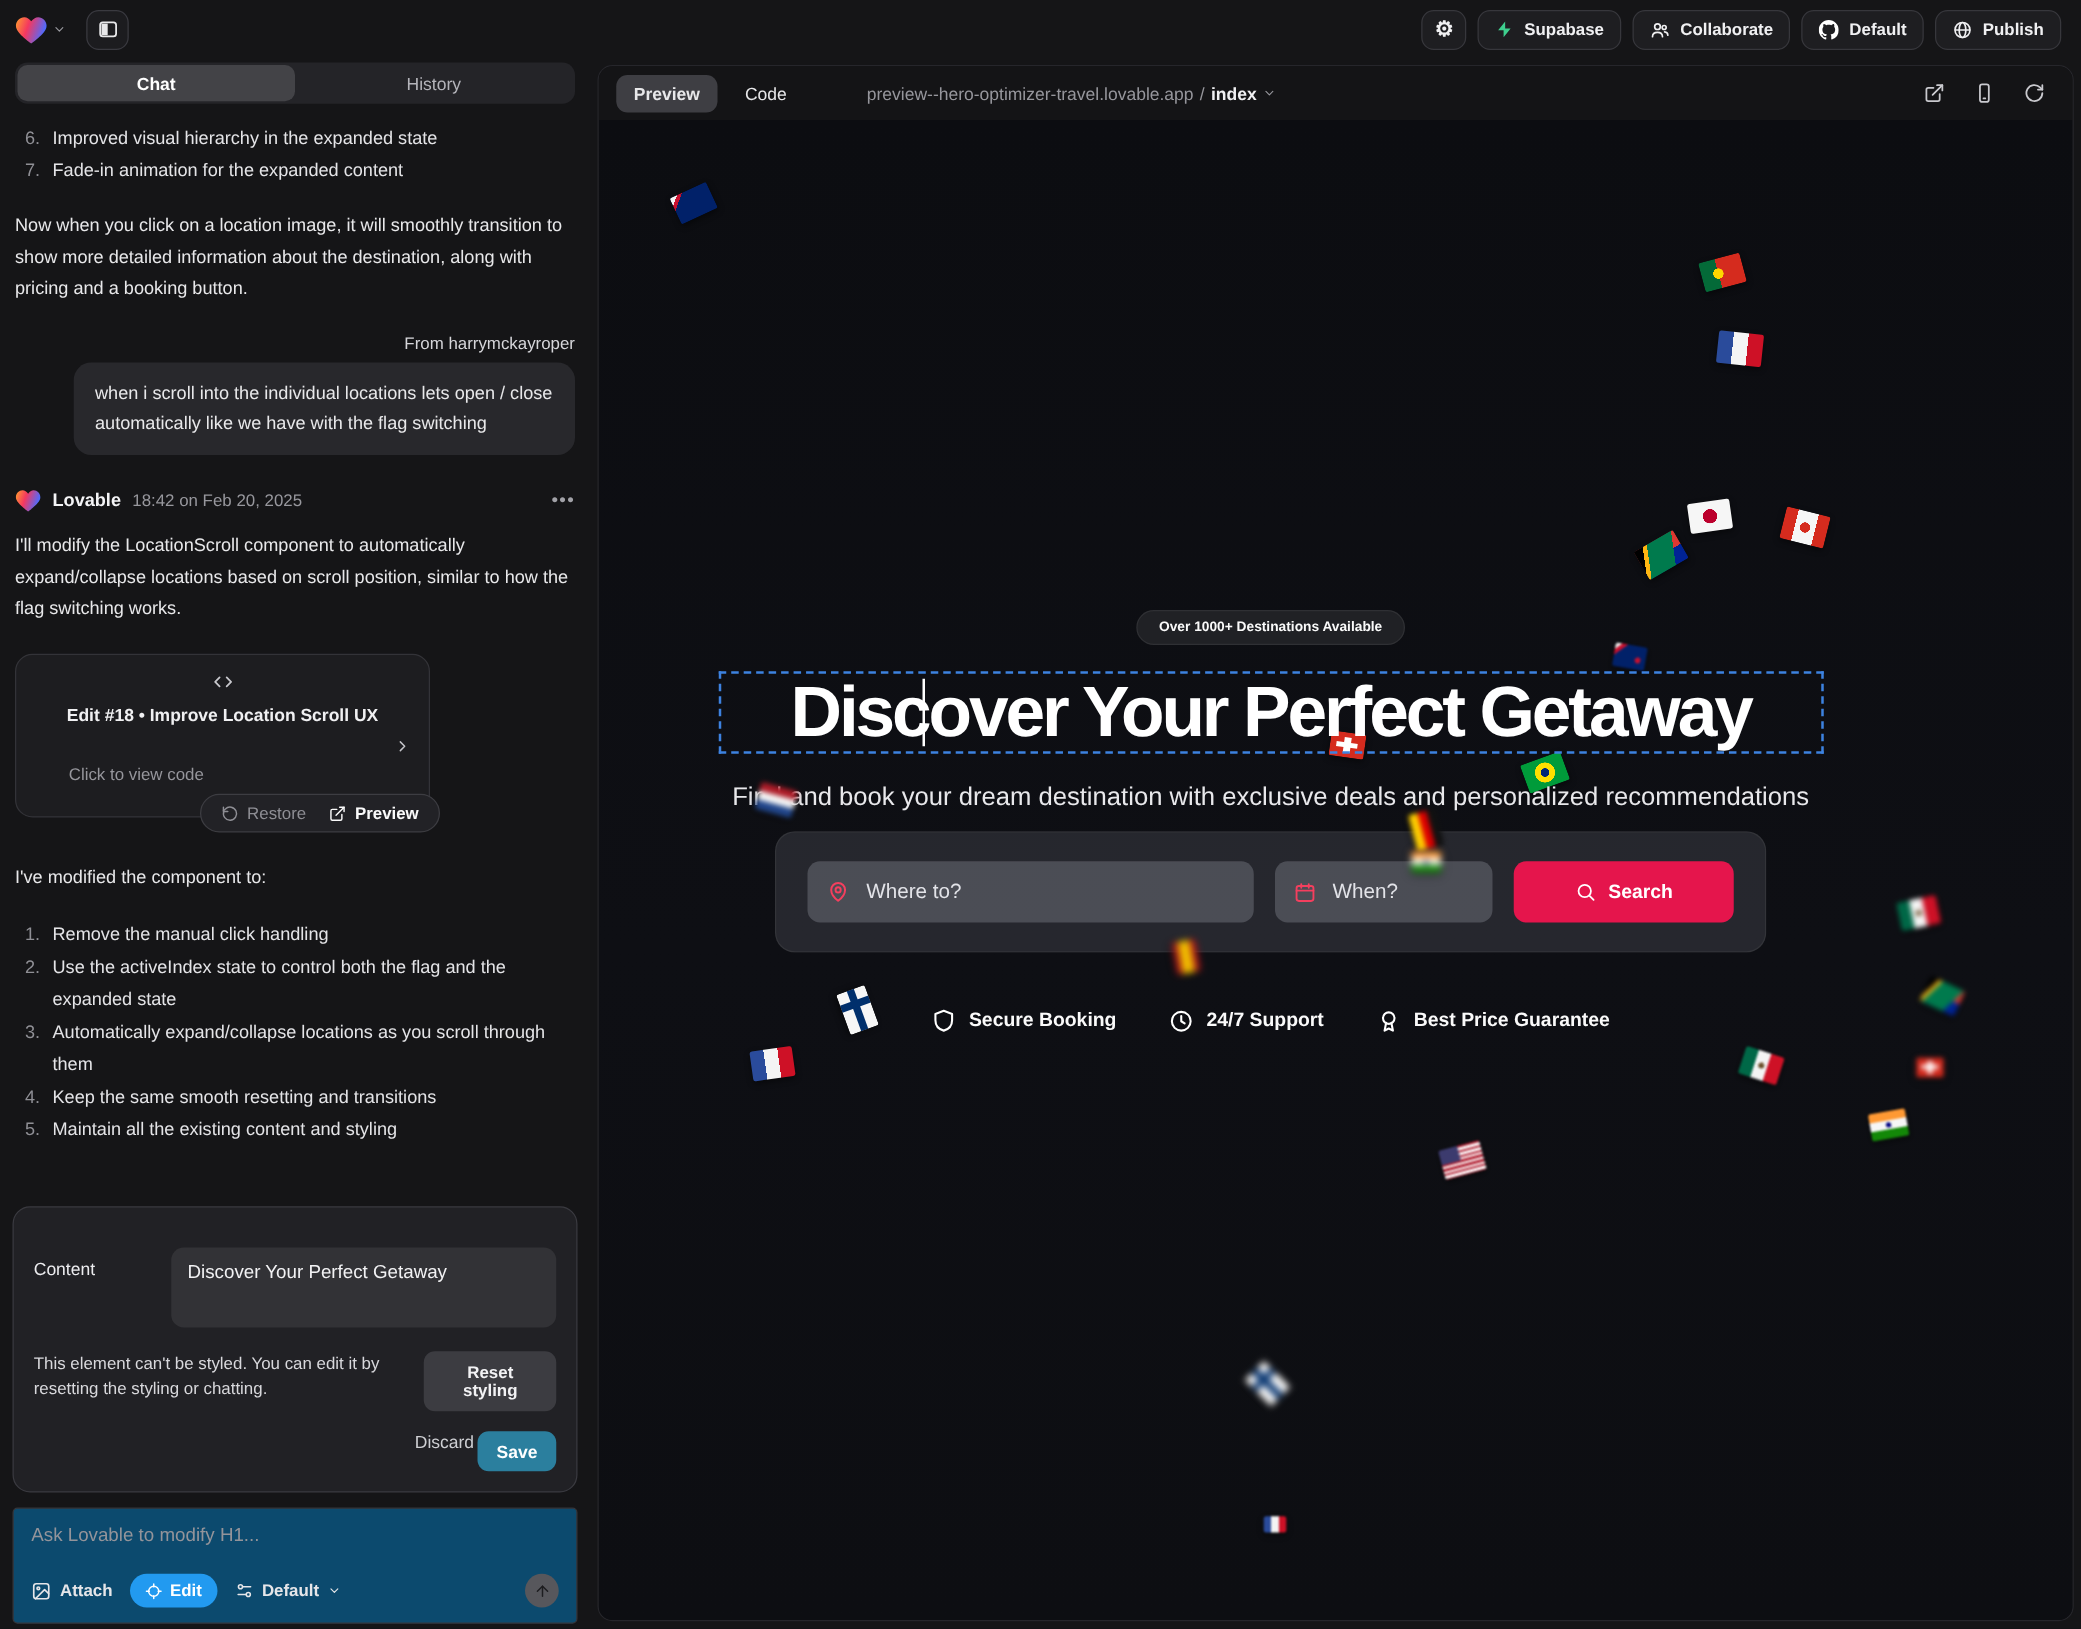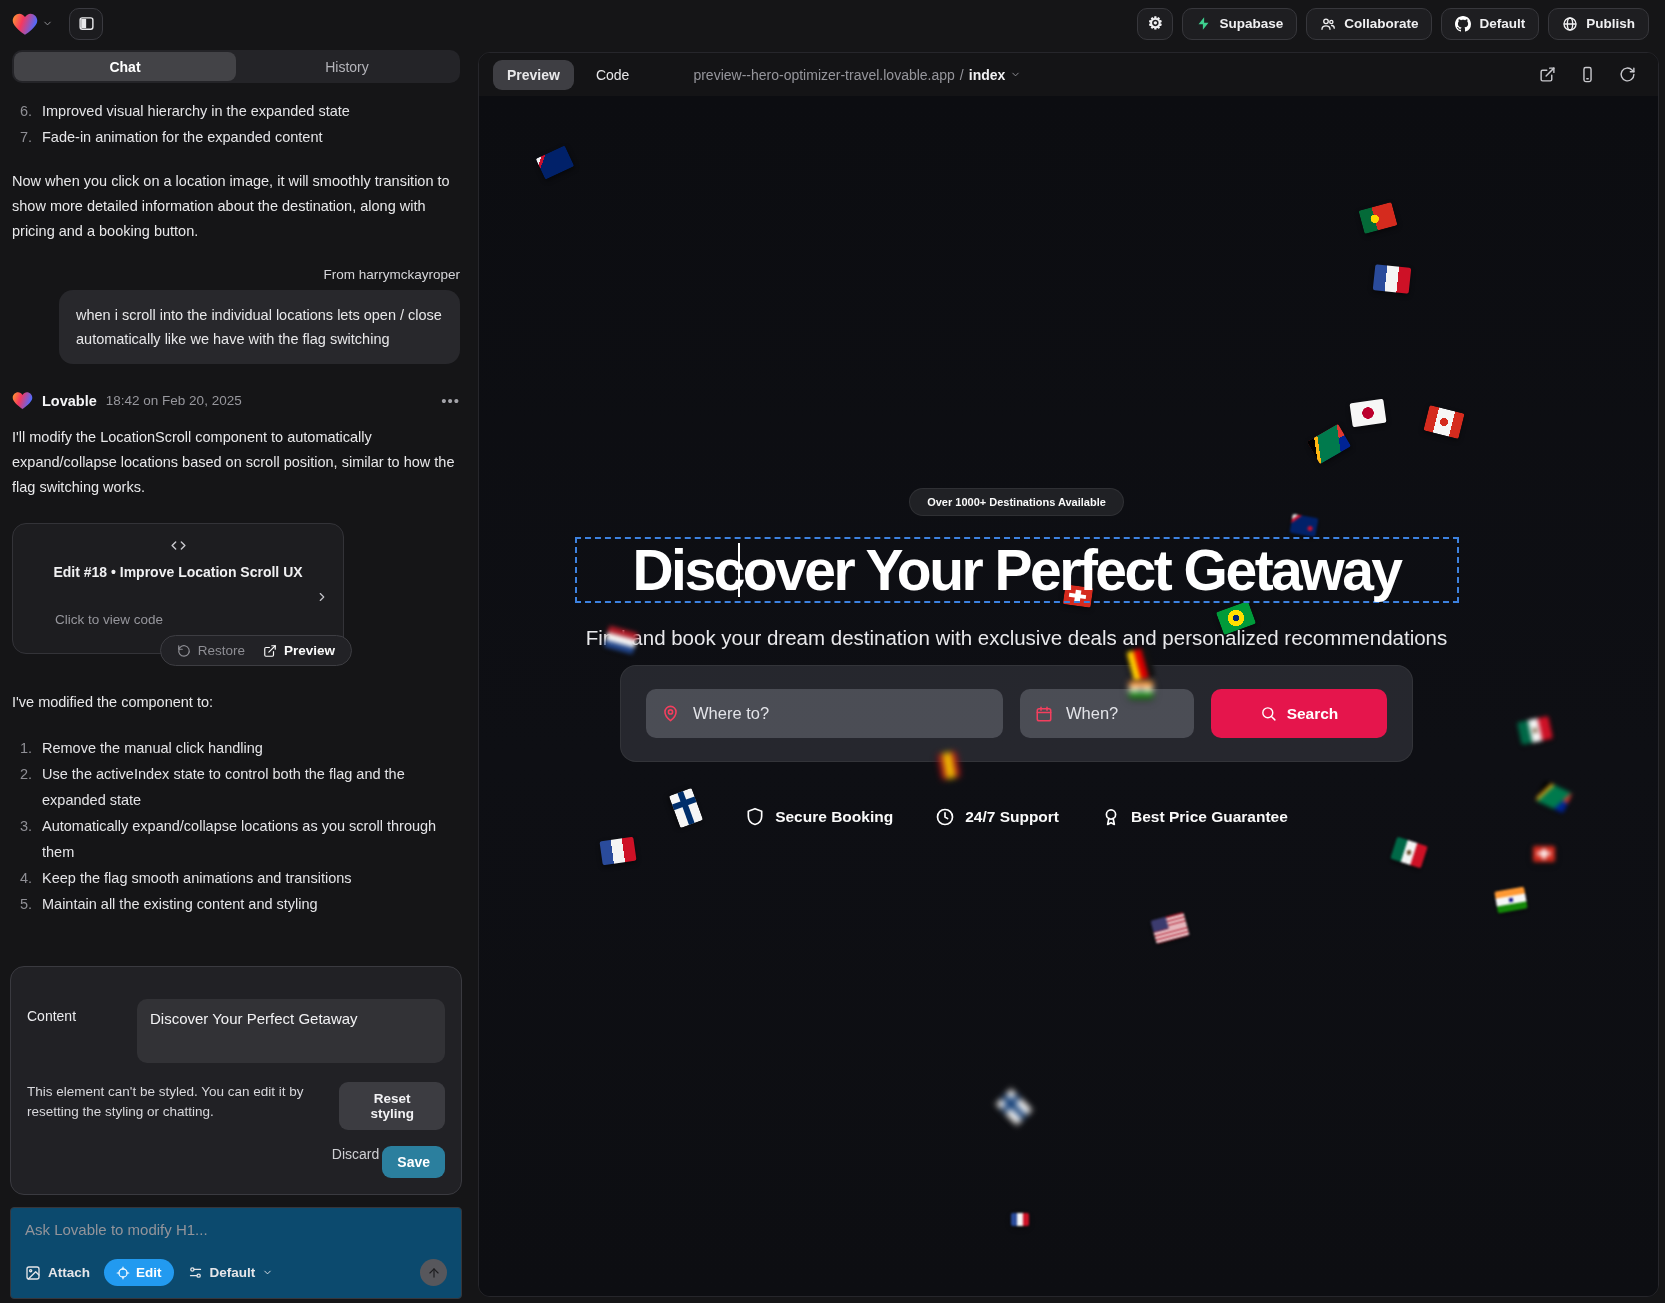--- a/index.html
+++ b/index.html
@@ -307,21 +307,21 @@
       <div class="num-item">
         <span class="num">2.</span>
         <span class="txt" style="max-width:380px;">Use the activeIndex state to control both the flag and the expanded state</span>
       </div>
       <div class="num-item">
         <span class="num">3.</span>
         <span class="txt" style="max-width:400px;">Automatically expand/collapse locations as you scroll through them</span>
       </div>
       <div class="num-item">
         <span class="num">4.</span>
-        <span class="txt">Keep the flag smooth animations and transitions</span>
+        <span class="txt">Keep the same smooth resetting and transitions</span>
       </div>
       <div class="num-item">
         <span class="num">5.</span>
         <span class="txt">Maintain all the existing content and styling</span>
       </div>
     </div>
   </div>
 
   <div class="h1-panel">
     <div class="content-row">

